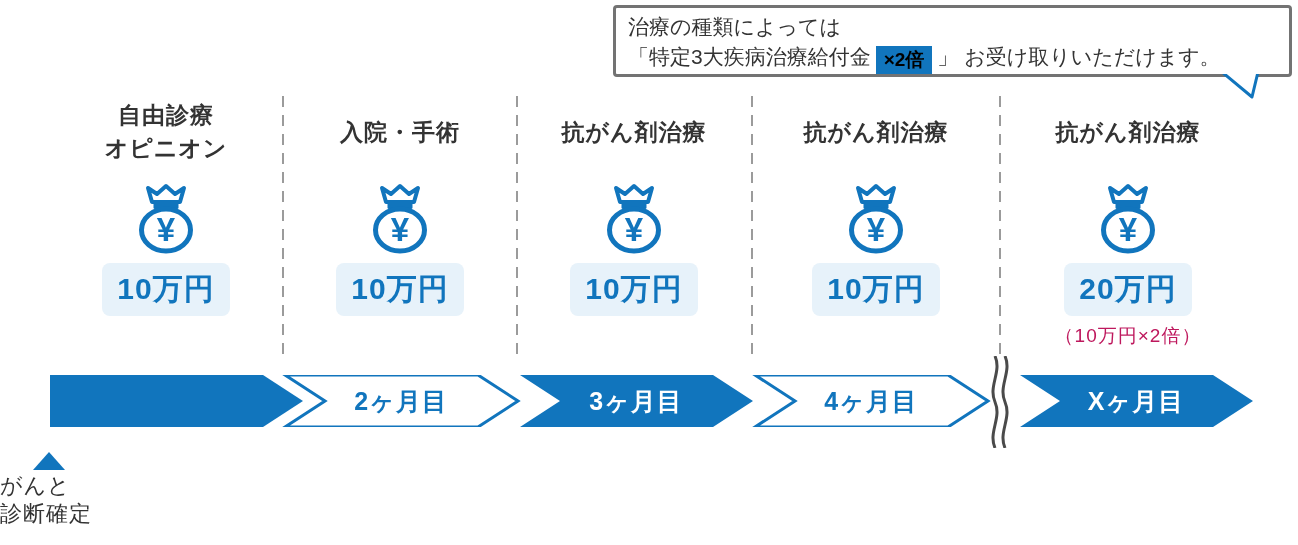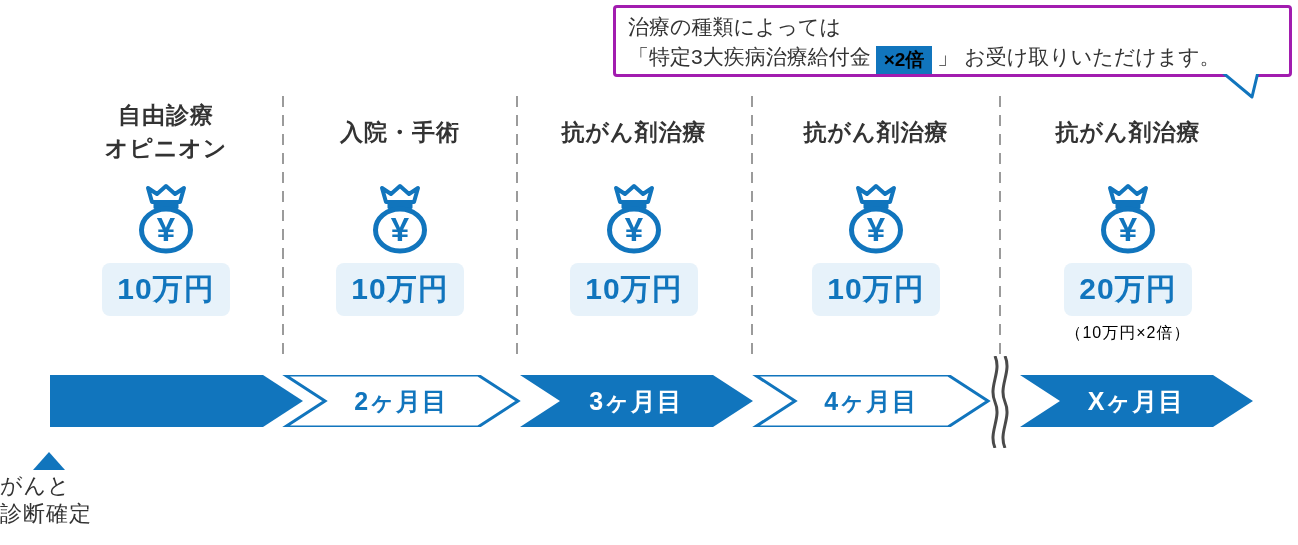--- a/index.html
+++ b/index.html
@@ -1,39 +1,39 @@
 <!DOCTYPE html>
 <html><head>
 <meta charset="utf-8">
 <style>
   html,body{margin:0;padding:0;background:#fff;}
   body{font-family:"Liberation Sans","DejaVu Sans",sans-serif;}
   .stage{position:relative;width:1298px;height:545px;background:#fff;overflow:hidden;}
 
   
   .callout{position:absolute;left:613px;top:5px;width:679px;height:72px;box-sizing:border-box;
-    background:#fff;border:3px solid #a21caf;border-radius:4px;padding:4px 12px;
+    background:#fff;border:3px solid #737373;border-radius:4px;padding:4px 12px;
     color:#333;font-size:21px;line-height:30px;white-space:nowrap;}
   .callout .badge{display:inline-block;background:#1175bd;color:#000000;font-size:19px;font-weight:bold;
     line-height:26px;padding:1px 8px;margin:0 5px;vertical-align:-2px;}
   .callout-tail{position:absolute;left:1216px;top:74px;width:46px;height:28px;}
 
   
   .divider{position:absolute;top:96px;height:258px;width:2px;
     background:repeating-linear-gradient(180deg,#9b9b9b 0 11px,transparent 11px 19px);}
 
   
   .column{position:absolute;top:96px;width:230px;display:flex;flex-direction:column;align-items:center;}
   .col-header{height:72px;display:flex;flex-direction:column;justify-content:center;align-items:center;
     color:#333;font-size:23px;font-weight:bold;line-height:33px;letter-spacing:1px;text-align:center;}
   .bag{margin-top:15px;}
   .amount{margin-top:8px;min-width:128px;height:53px;box-sizing:border-box;padding:0 8px;
     background:#e7f2fa;border-radius:8px;display:flex;align-items:center;justify-content:center;
     color:#1175bd;font-size:30px;font-weight:bold;letter-spacing:1px;}
-  .amount-note{margin-top:7px;color:#000000;font-size:16px;letter-spacing:1px;}
+  .amount-note{margin-top:7px;color:#be185d;font-size:19px;letter-spacing:1px;}
 
   
   .arrows{position:absolute;left:0;top:375px;width:1298px;height:52px;}
   .arrow-label{position:absolute;top:375px;height:52px;line-height:52px;transform:translateX(-50%);
     font-size:25px;font-weight:bold;letter-spacing:1px;white-space:nowrap;}
   .arrow-label.filled{color:#fff;}
   .arrow-label.outline{color:#1175bd;}
   .squiggle{position:absolute;left:986px;top:356px;width:36px;height:92px;}
 
   

